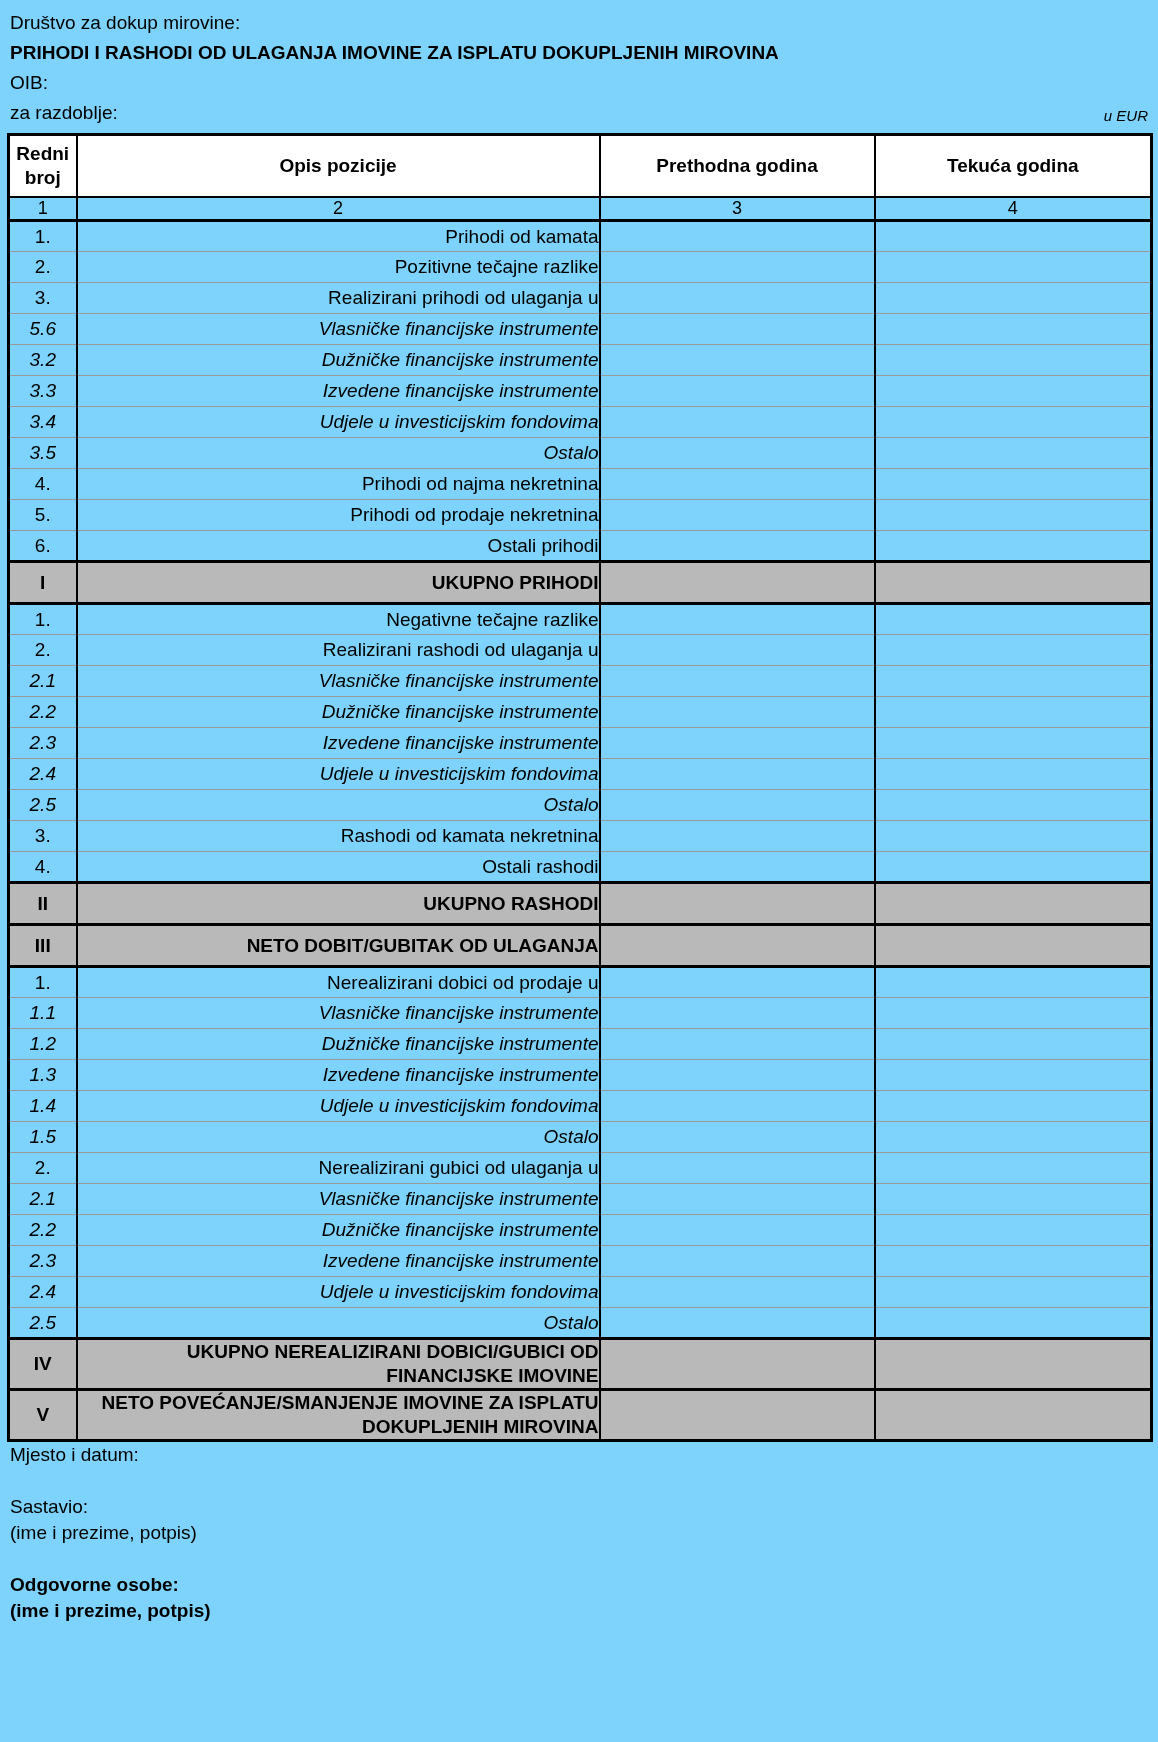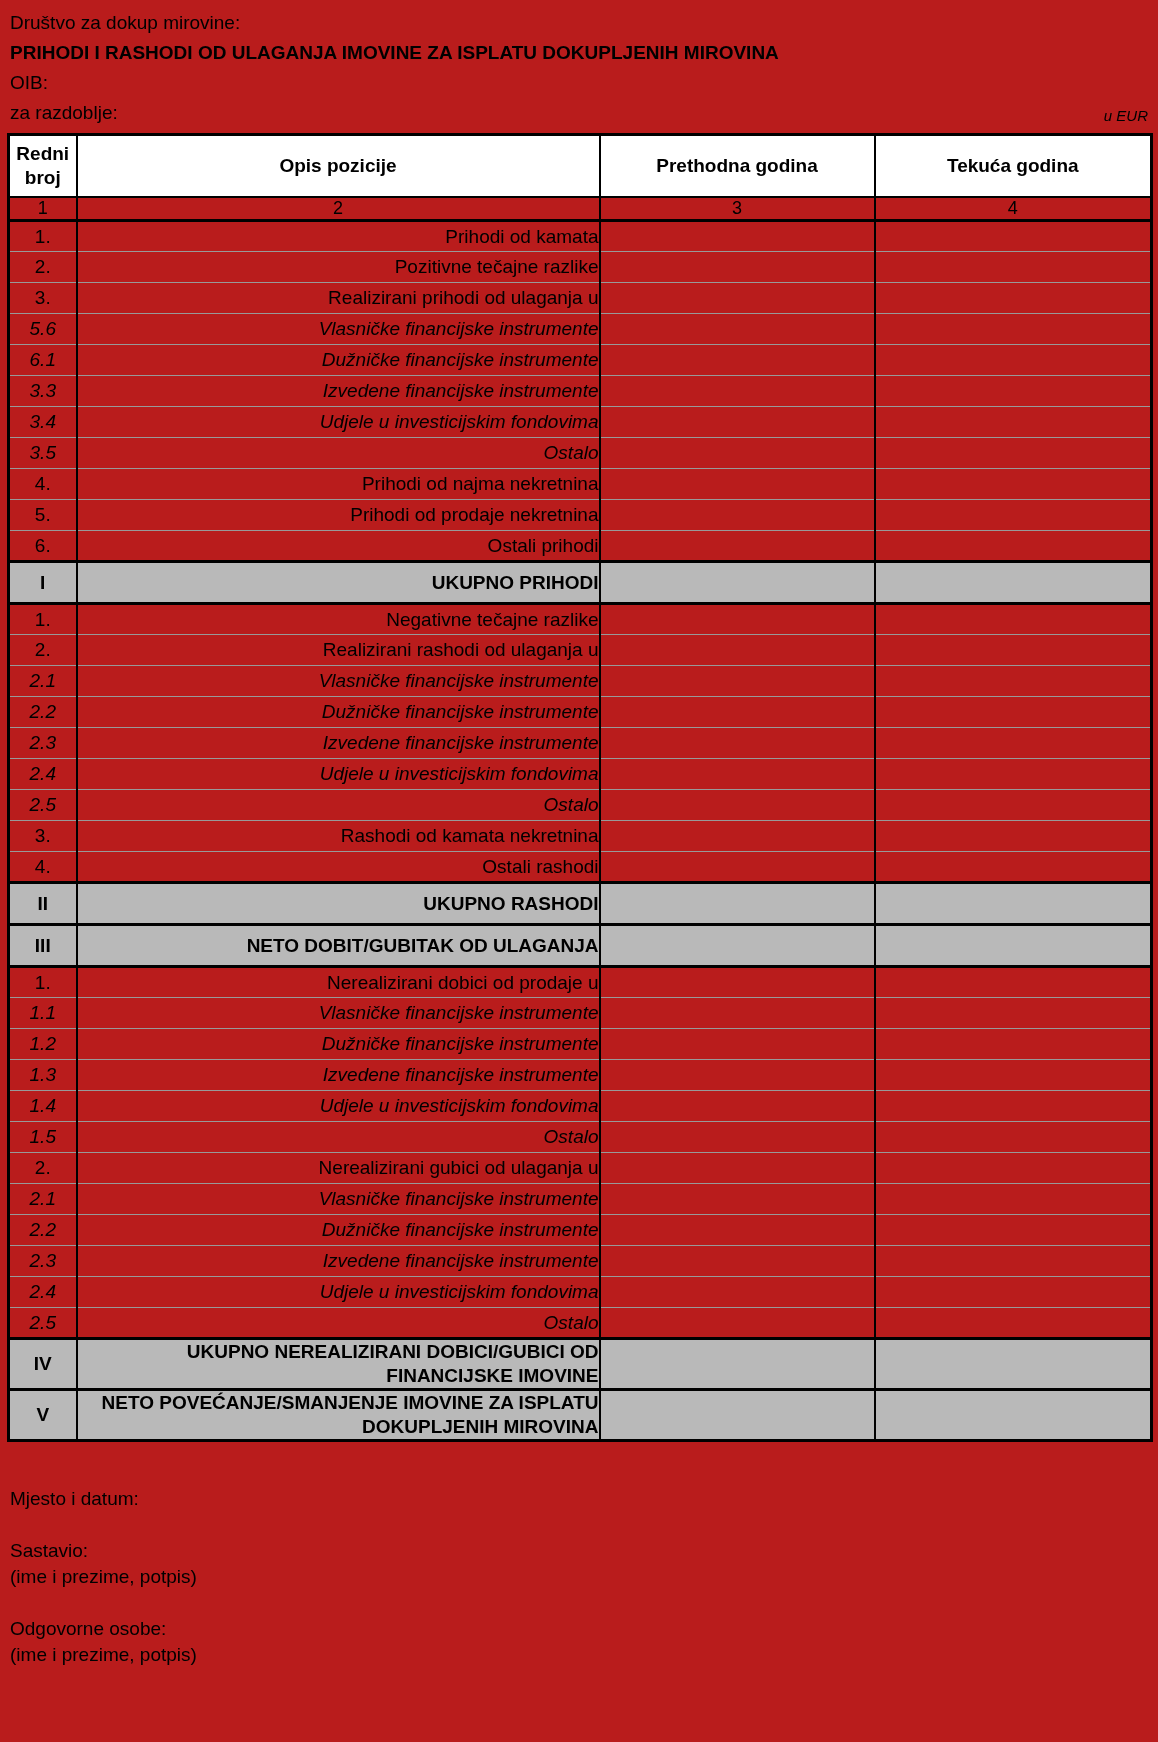--- a/index.html
+++ b/index.html
@@ -2,21 +2,21 @@
 <html><head>
 <meta charset="utf-8">
 <style>
   html, body { margin: 0; padding: 0; background: #ffffff; }
   body { font-family: "Liberation Sans", sans-serif; color: #000; }
   .page {
     position: relative;
     width: 1158px;
     height: 1742px;
     overflow: hidden;
-    background: #b91c1c;
+    background: #7dd3fc;
     box-sizing: border-box;
     padding-top: 8px;
   }
   .top-block { margin-left: 10px; }
   .top-line { font-size: 19px; line-height: 30px; white-space: nowrap; }
   .top-line.title { font-weight: bold; }
   .currency-note {
     position: absolute;
     top: 104px;
     right: 10px;
@@ -75,23 +75,23 @@
     font-weight: bold;
     border-top: 3px solid #000;
     border-bottom: 3px solid #000;
   }
   tr.r-total td { height: 42px; }
   tr.r-total2 td { height: 48px; }
   tr.r-total2 td.c-desc { line-height: 24px; }
   
   .footer { margin-left: 10px; font-size: 19px; }
   .footer-line { line-height: 26px; }
-  .place-date { margin-top: 44px; }
+  .place-date { }
   .prepared-block { margin-top: 26px; }
-  .responsible-block { margin-top: 26px; }
+  .responsible-block { margin-top: 26px; font-weight: bold; }
 </style>
 </head>
 <body>
 
 <div class="page">
 
   <div class="top-block">
     <div class="top-line">Društvo za dokup mirovine:</div>
     <div class="top-line title">PRIHODI I RASHODI OD ULAGANJA IMOVINE ZA ISPLATU DOKUPLJENIH MIROVINA</div>
     <div class="top-line">OIB:</div>
@@ -140,21 +140,21 @@
           <td class="c-val"></td>
           <td class="c-val"></td>
         </tr>
         <tr class="r-sub">
           <td class="c-num">5.6</td>
           <td class="c-desc">Vlasničke financijske instrumente</td>
           <td class="c-val"></td>
           <td class="c-val"></td>
         </tr>
         <tr class="r-sub">
-          <td class="c-num">6.1</td>
+          <td class="c-num">3.2</td>
           <td class="c-desc">Dužničke financijske instrumente</td>
           <td class="c-val"></td>
           <td class="c-val"></td>
         </tr>
         <tr class="r-sub">
           <td class="c-num">3.3</td>
           <td class="c-desc">Izvedene financijske instrumente</td>
           <td class="c-val"></td>
           <td class="c-val"></td>
         </tr>

